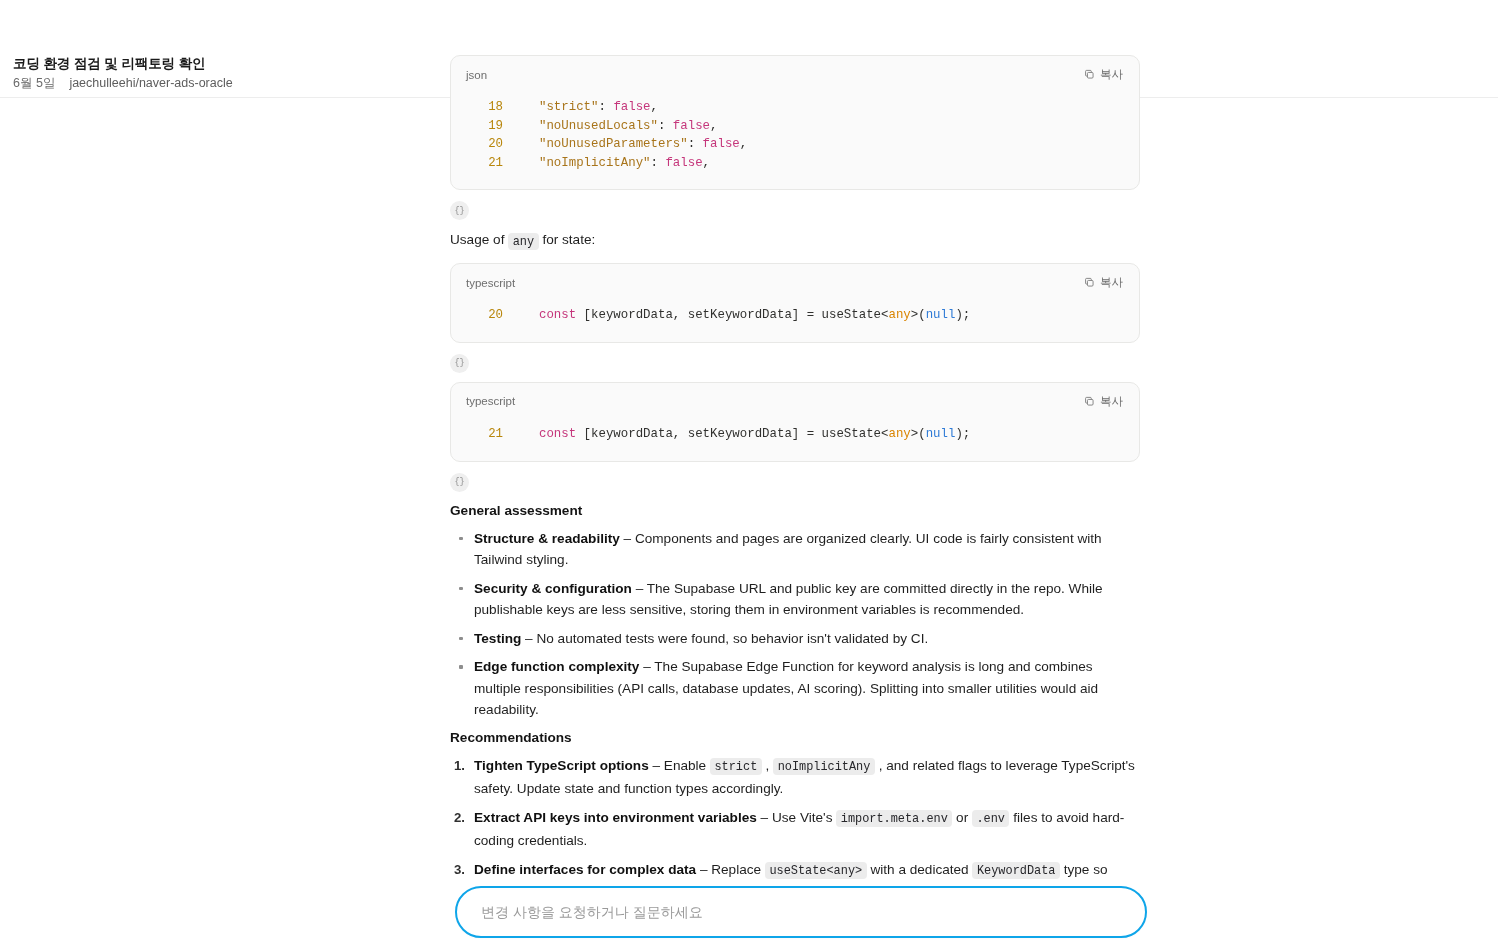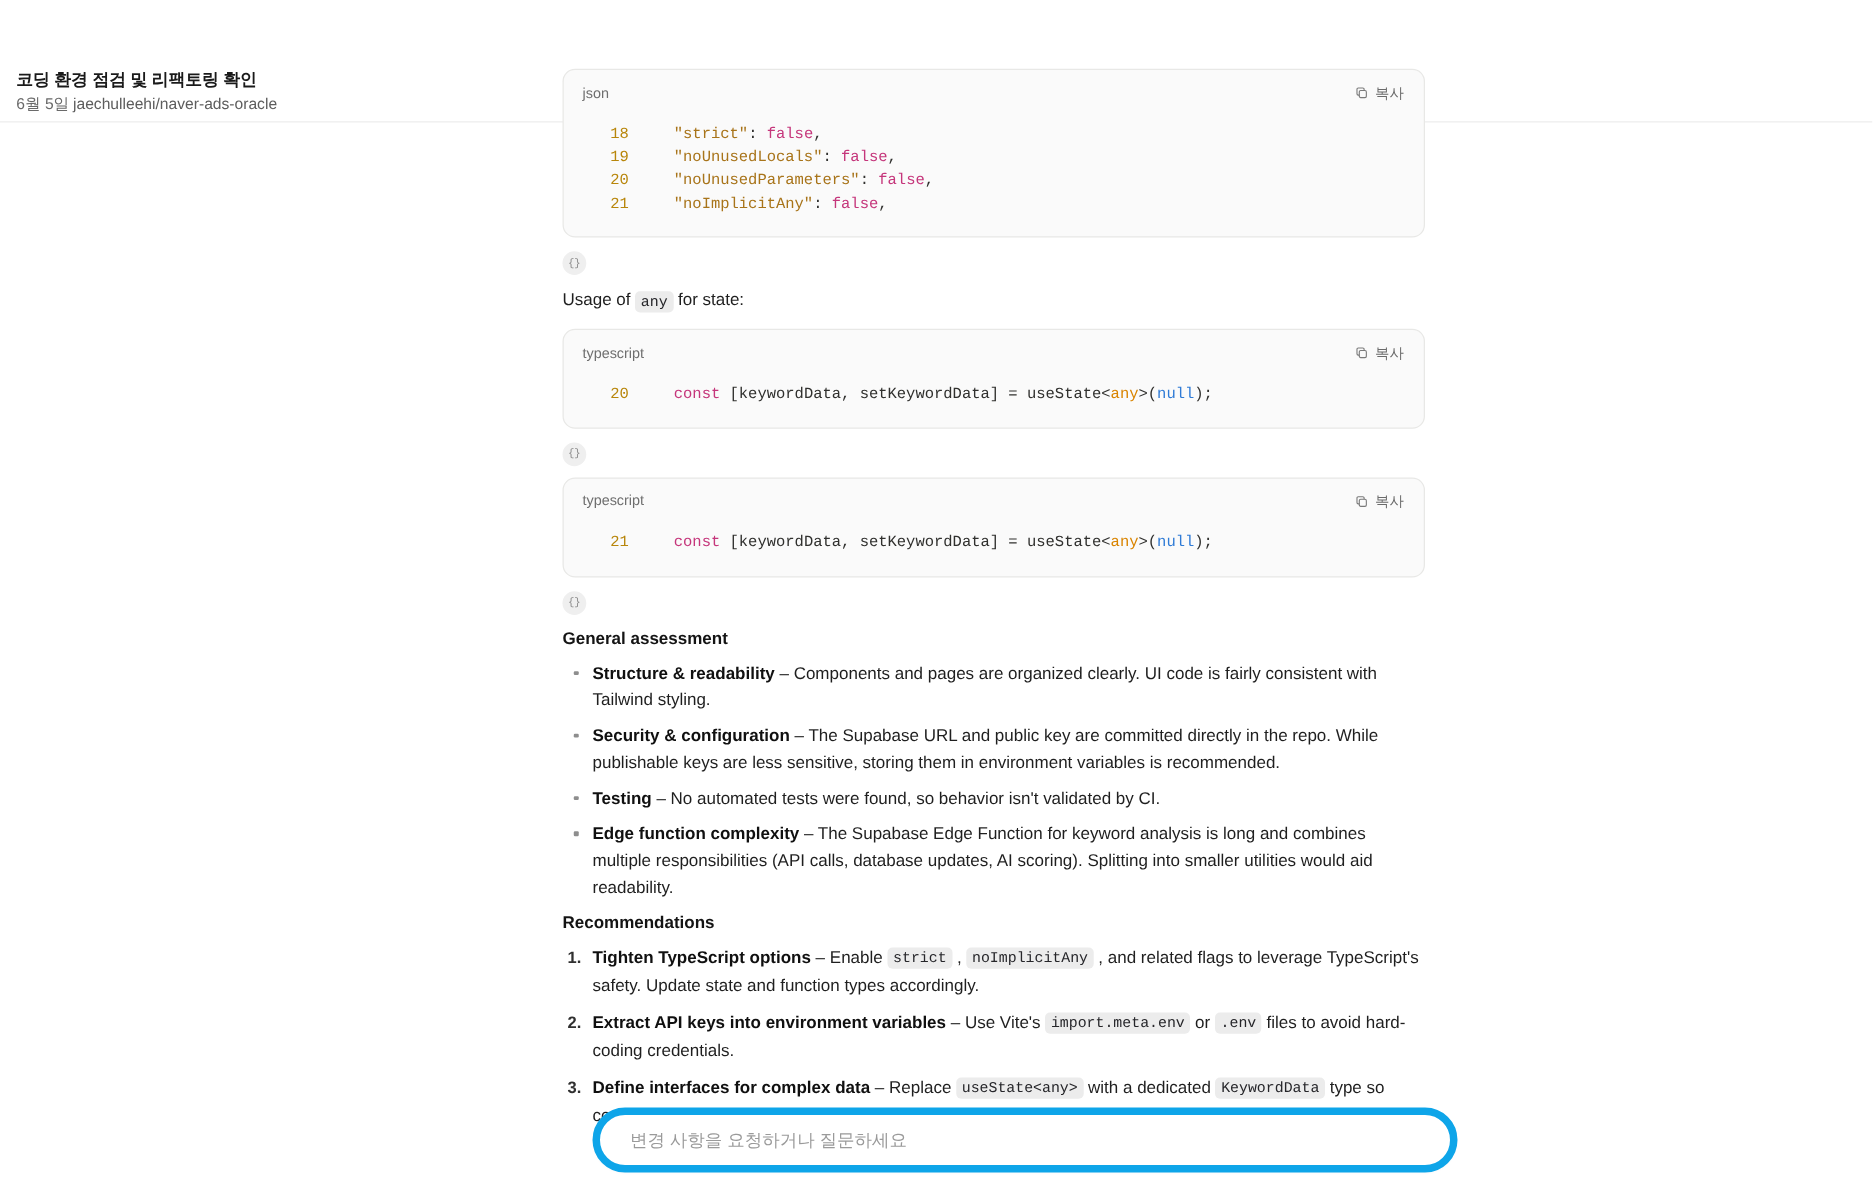--- a/index.html
+++ b/index.html
@@ -24,21 +24,21 @@
     padding: 7px 0 0 13px;
     margin-top: 48px;
   }
   .header-title {
     font-size: 13.5px; font-weight: bold; color: #1a1a1a;
     line-height: 17px; letter-spacing: -0.1px;
   }
   .header-sub {
     margin-top: 3px;
     font-size: 12.5px; color: #676767; line-height: 16px;
-    display: flex; align-items: baseline; gap: 3px;
+    display: flex; align-items: baseline; gap: 14px;
   }
   .header-date { color: #6a6a6a; }
   .header-repo { color: #5d5d5d; }
 
   
   .content {
     position: absolute; top: 50px; left: 0; width: 1498px; height: 893px;
     overflow: hidden;
   }
   .col {
@@ -147,24 +147,24 @@
   ol.nums > li::before {
     content: counter(rec) ".";
     position: absolute; left: 4px; top: 0;
     font-weight: bold; color: #303030; font-size: 13.2px;
   }
   .b { font-weight: bold; color: #101010; }
 
   
   .composer {
     position: absolute;
-    left: 474px; top: 886px;
+    left: 455px; top: 886px;
     width: 692px; height: 52px;
     background: #ffffff;
-    border: 6px solid #0ea5e9;
+    border: 2px solid #0ea5e9;
     border-radius: 26px;
     box-sizing: border-box;
     display: flex; align-items: center;
     padding: 0 22px;
     box-shadow: 0 1px 2px rgba(0,0,0,0.02);
   }
   .composer-input {
     border: none; outline: none; background: transparent;
     width: 100%; height: 100%;
     font-family: "Liberation Sans", sans-serif;

